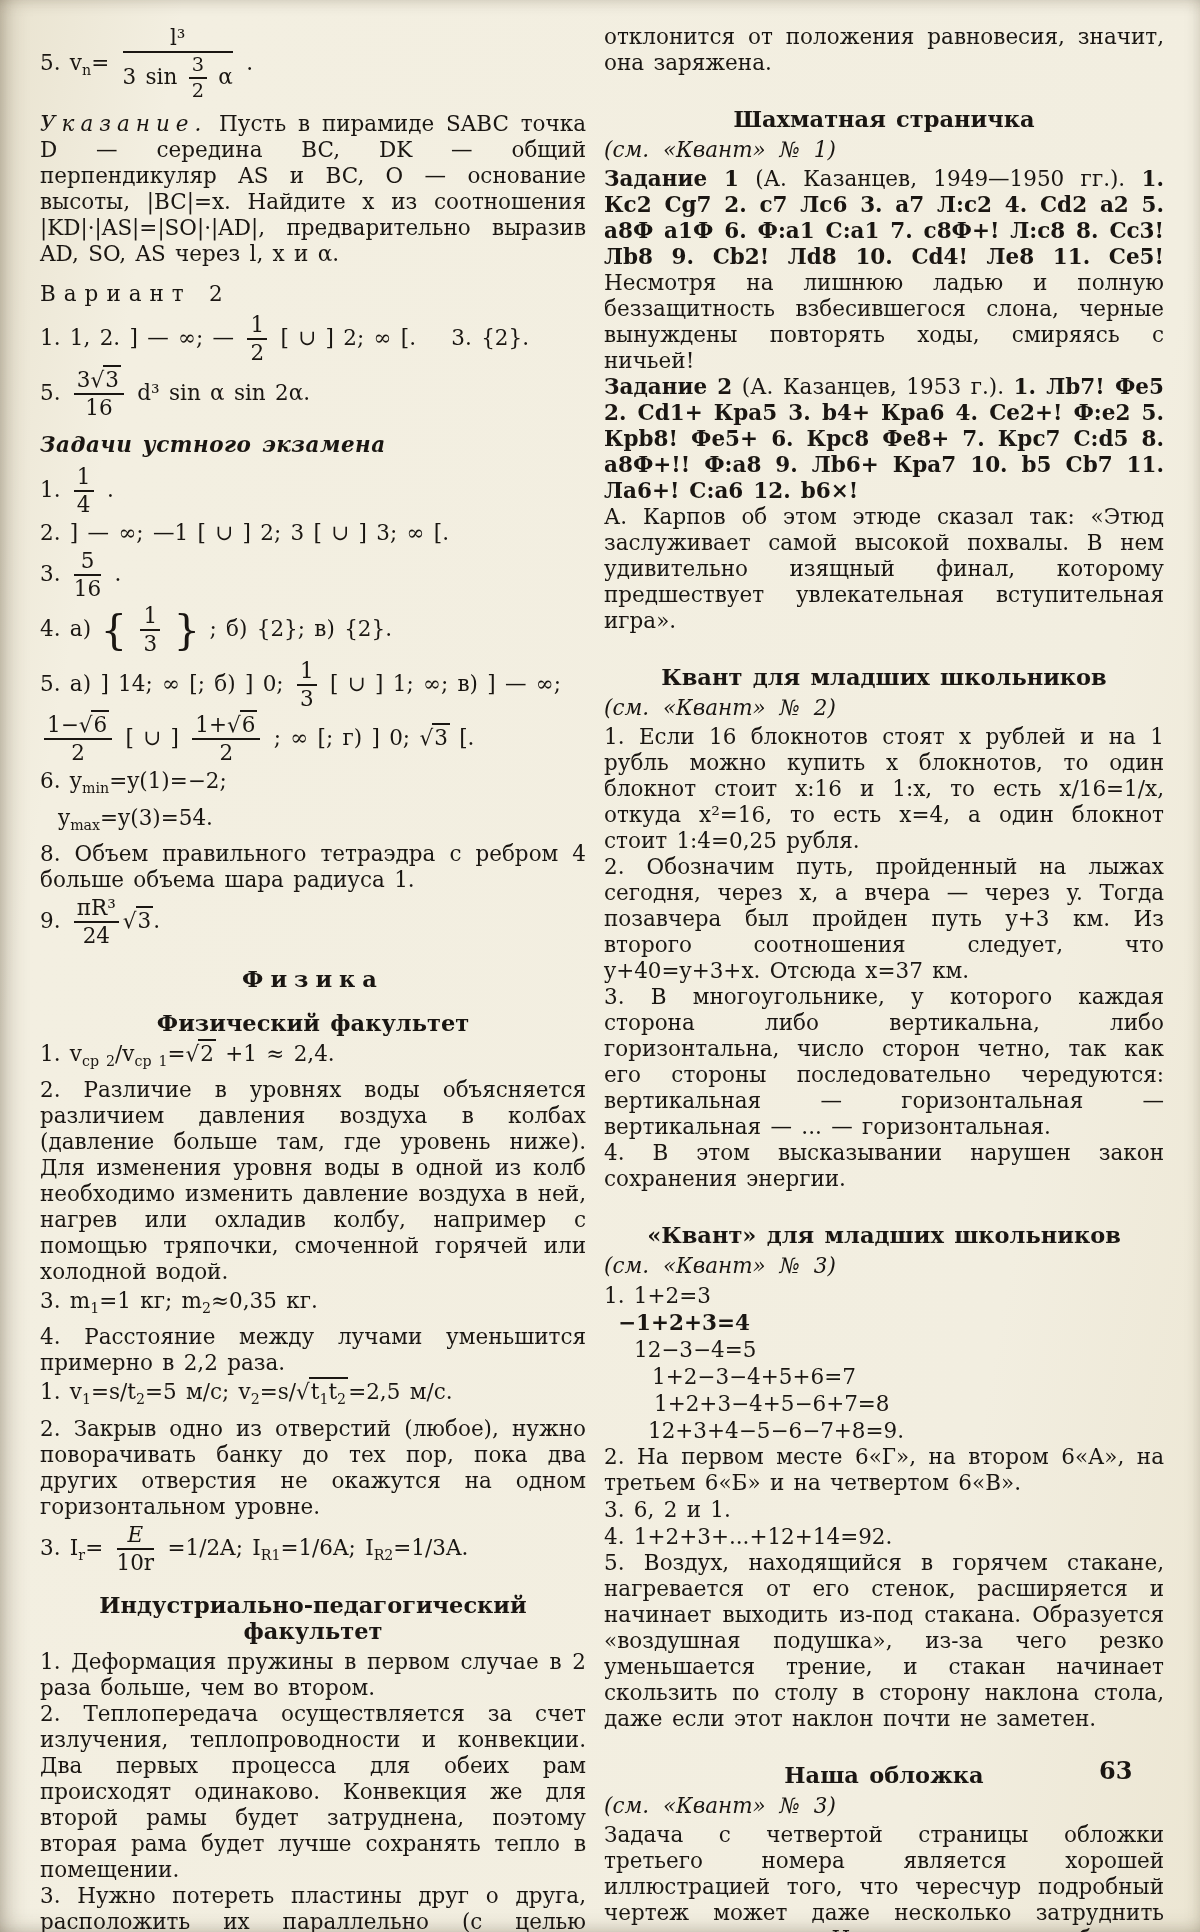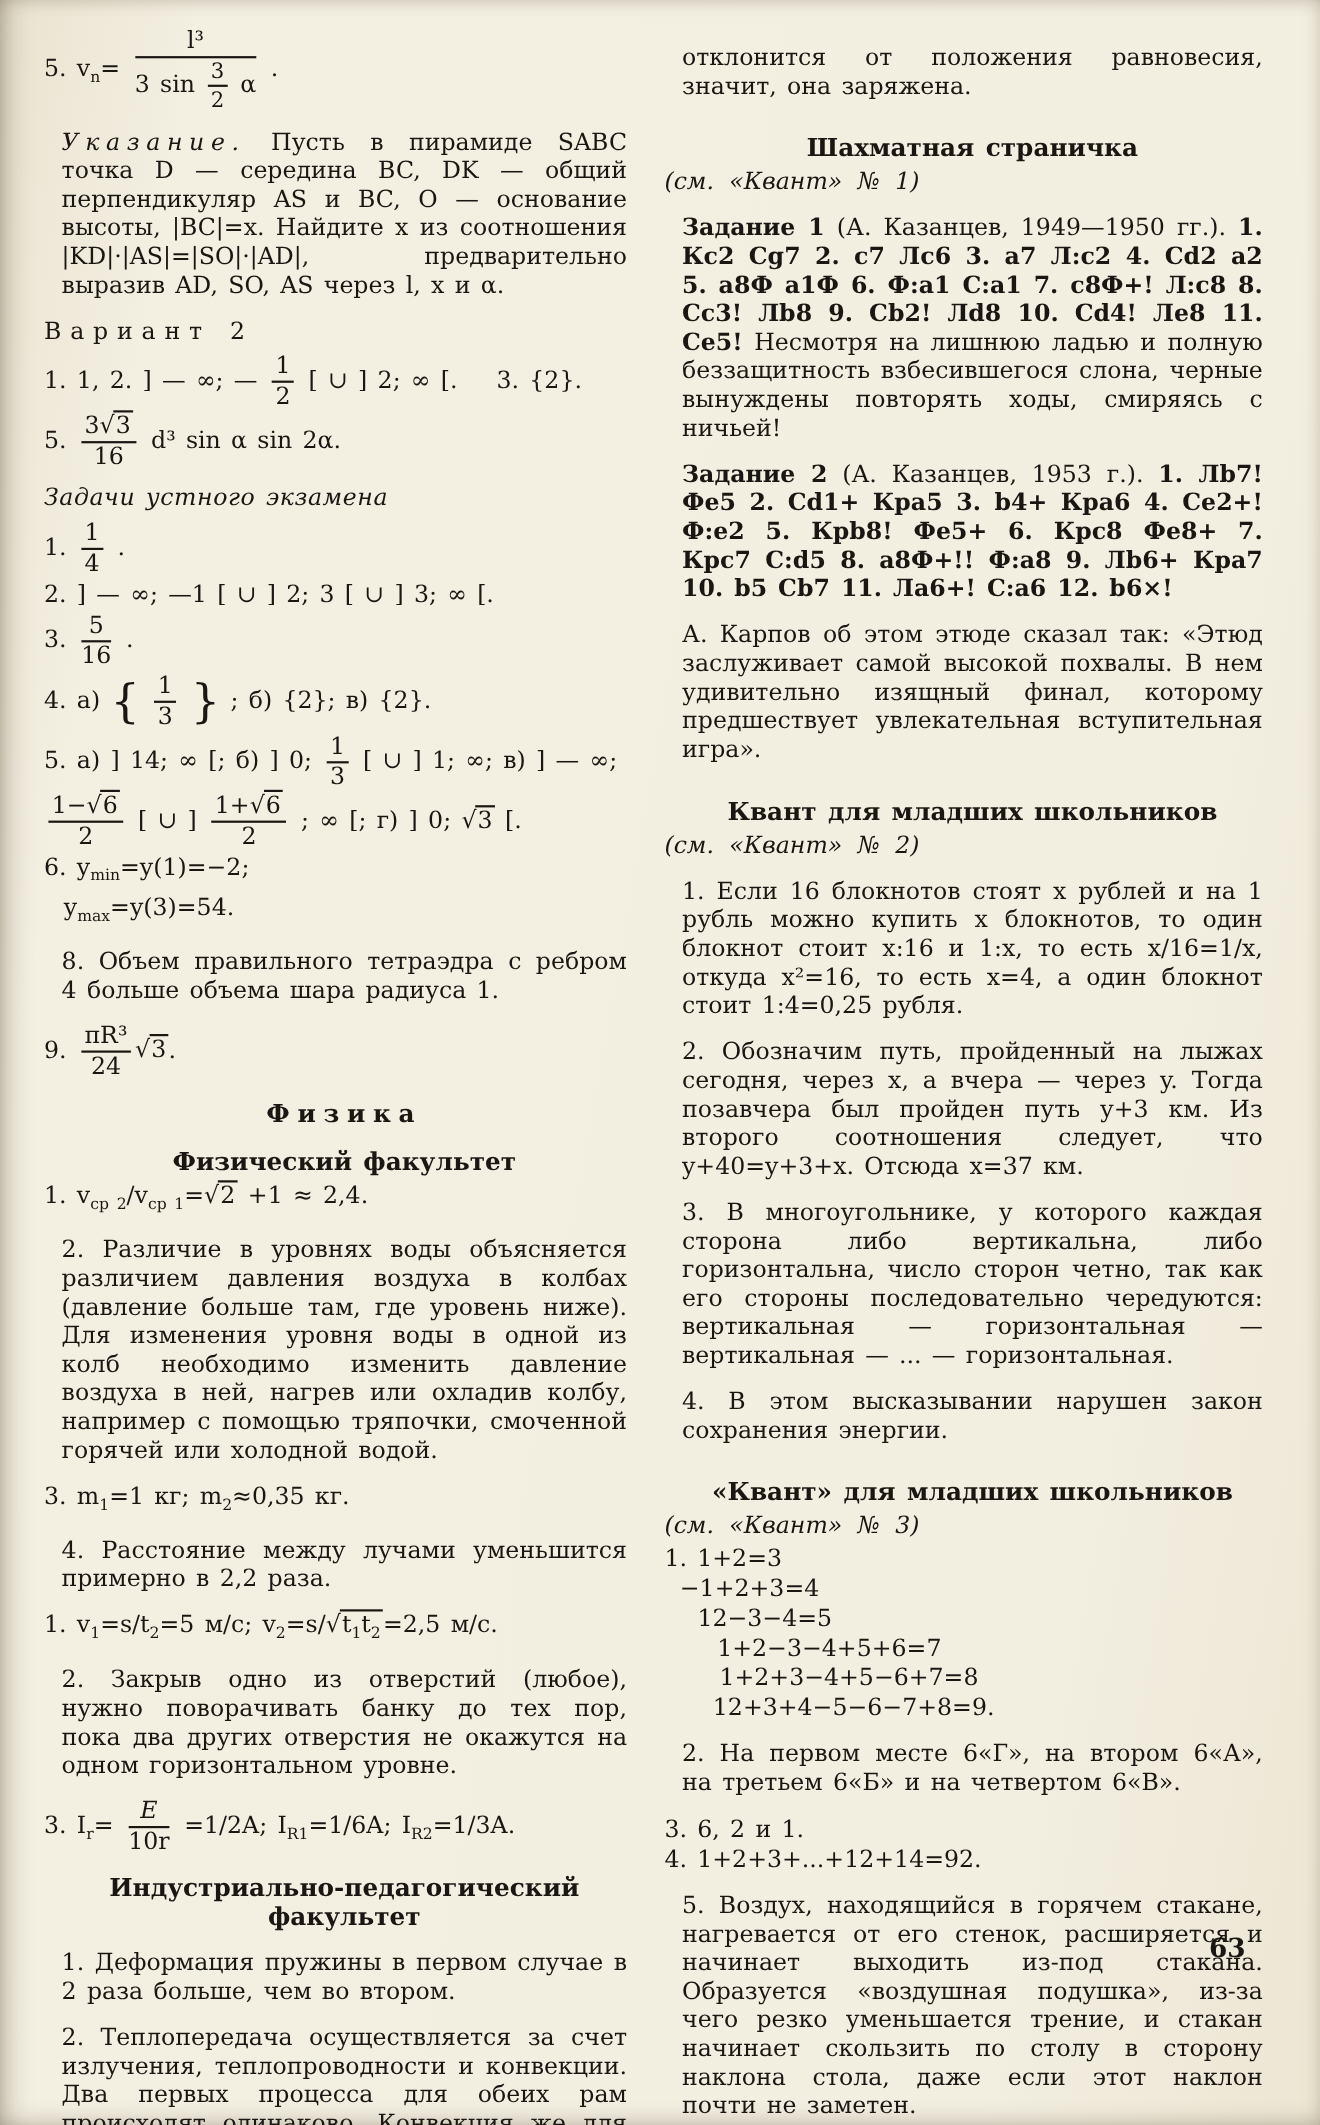--- a/index.html
+++ b/index.html
@@ -11,45 +11,45 @@
     overflow:hidden;
     box-shadow:inset 16px 0 26px -14px rgba(60,45,20,.38),
                inset -8px 0 20px -12px rgba(60,45,20,.22),
                inset 0 -12px 26px -16px rgba(60,45,20,.28),
                inset 0 10px 22px -16px rgba(60,45,20,.2);
   }
   .col { position:absolute; top:24px; font-size:21.5px; line-height:26px;
          text-align:justify; word-spacing:2.5px; }
   .colL { left:40px;  width:546px; }
   .colR { left:604px; width:560px; }
-  p.para { margin:16px; }
+  p.para { margin:0; }
   .mline { text-align:left; margin:3px 0; }
   .dsp   { margin:2px 0 10px; }
   .hsp { letter-spacing:8px; margin:14px 0 6px; text-align:left; }
   .hb  { font-weight:700; margin:18px 0 5px; text-align:center; font-size:22.5px; }
   .hb.sp { letter-spacing:7px; }
-  .hi  { font-style:italic; margin:12px 0 7px; text-align:left; letter-spacing:.5px; }
+  .hi  { font-style:italic; margin:12px 0 7px; text-align:left; letter-spacing:.5px;font-weight:bold; }
   .ref { font-style:italic; text-align:left; margin:0 0 3px; word-spacing:7px; }
   .b   { font-weight:700; }
   .sp1 { letter-spacing:6px;font-style:italic; }
   .fr  { display:inline-block; vertical-align:middle; text-align:center;
          line-height:1.02; margin:1px 4px; }
   .fr .n { display:block; border-bottom:2px solid #1a1612; padding:0 3px 2px; }
   .fr .d { display:block; padding-top:2px; }
   .fr.sm { font-size:.9em; margin:0 2px; }
   .vin { border-top:2px solid #1a1612; padding:0 2px; }
   .sq  { margin-right:-1px; }
   sub  { font-size:.66em; }
   .br  { font-size:195%; vertical-align:middle; line-height:.7; }
   .emf { font-style:italic; }
   .ml26 { margin-left:26px; }
   .ind16 { margin-left:18px; }
   .mt30 { margin-top:30px; }
   .eq { text-align:left; line-height:27px; }
-  .ind14{margin-left:14px;} .ind30{margin-left:30px;}
+  .ind14{margin-left:14px;font-weight:bold;} .ind30{margin-left:30px;}
   .ind48{margin-left:48px;} .ind50{margin-left:50px;} .ind36{margin-left:44px;}
   .pageno { position:absolute; left:1099px; top:1756px; font-size:24px; font-weight:700; }
 </style>
 </head>
 <body>
 
 <div class="page">
 
   <div class="col colL">
 

